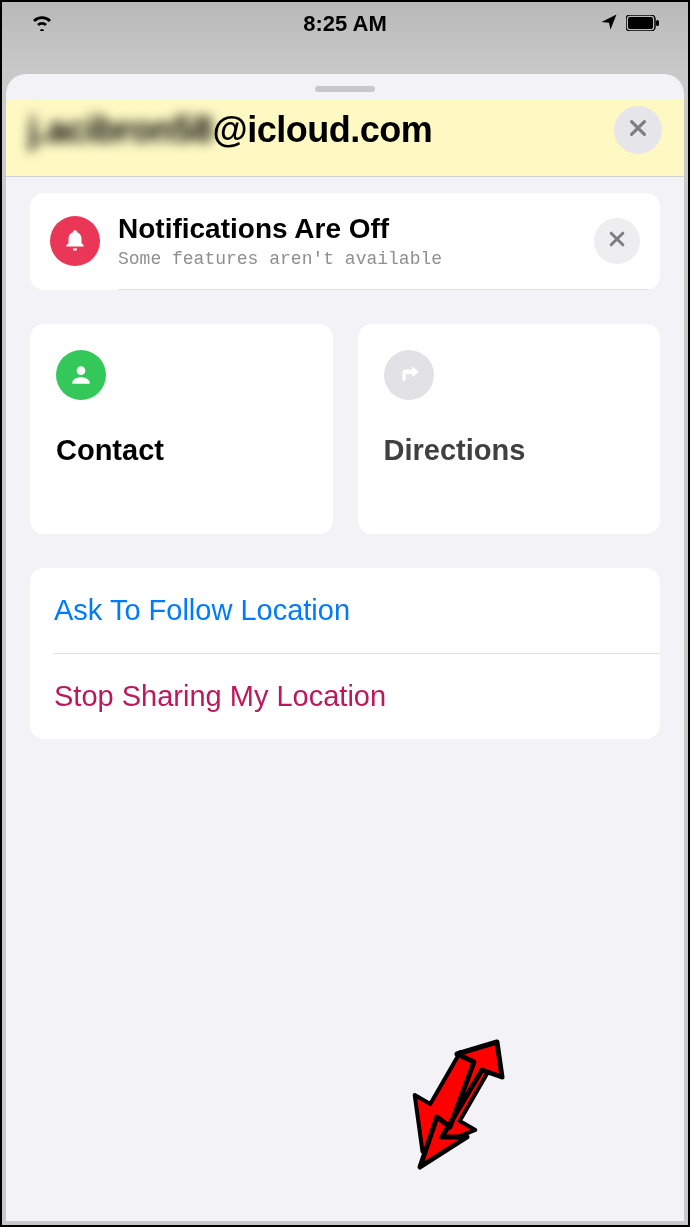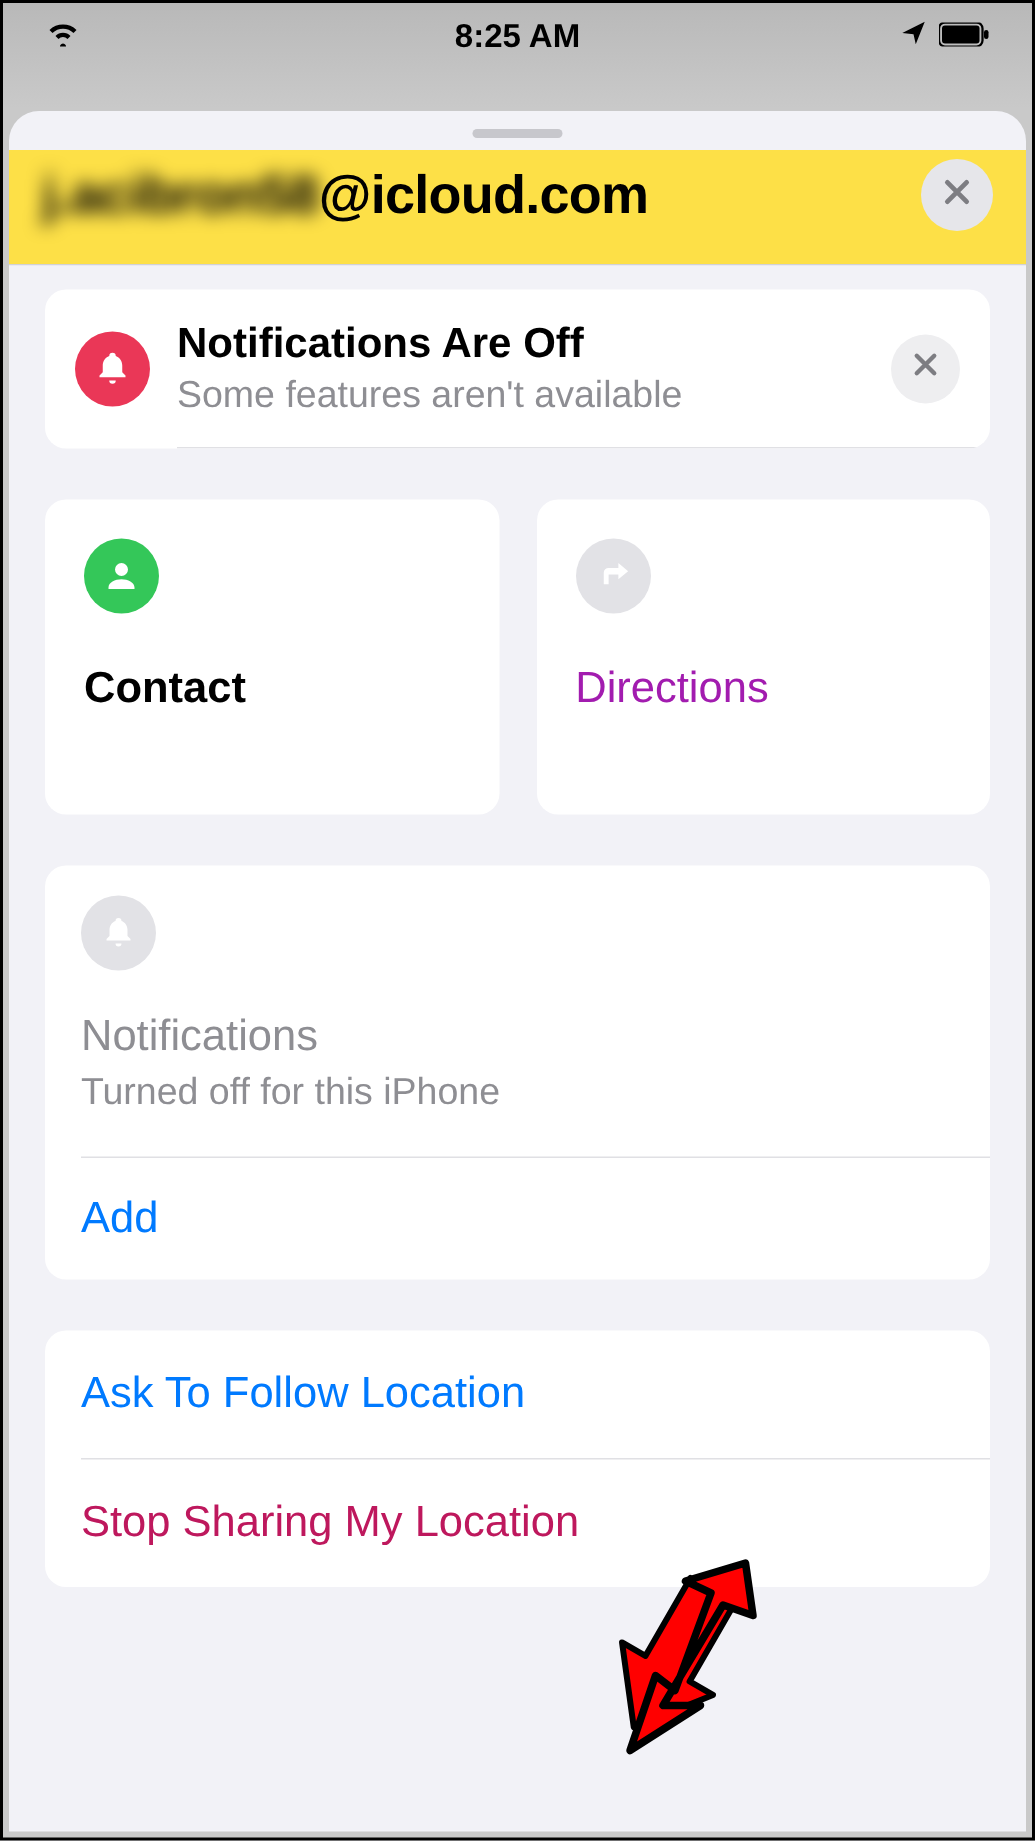--- a/index.html
+++ b/index.html
@@ -6,52 +6,52 @@
     html, body { width: 690px; height: 1227px; }
     body { background: linear-gradient(to bottom, #b8b8b8 0%, #c9c9c9 72px); position: relative; border: 2px solid #000; }
 
     .status-bar { height: 44px; display: flex; justify-content: space-between; align-items: center; padding: 0 28px; color: #000; font-size: 22px; font-weight: 600; background: transparent; }
     .status-left, .status-right { display: flex; align-items: center; gap: 8px; }
     .status-center { position: absolute; left: 50%; transform: translateX(-50%); }
 
     .sheet { position: absolute; top: 72px; left: 4px; right: 4px; bottom: 4px; background: #f2f2f7; border-radius: 20px 20px 0 0; overflow: hidden; }
     .grabber { width: 60px; height: 6px; background: #c7c7cc; border-radius: 3px; margin: 12px auto 8px; }
 
-    .sheet-header { display: flex; align-items: center; justify-content: space-between; padding: 6px 22px 22px 22px; background: #fde047; }
+    .sheet-header { display: flex; align-items: center; justify-content: space-between; padding: 6px 22px 22px 22px; background: #fef9c3; }
     .sheet-title { font-size: 36px; font-weight: 700; color: #000; letter-spacing: -0.5px; }
     .blurred { filter: blur(6px); display: inline-block; }
     .close-btn { width: 48px; height: 48px; border-radius: 24px; background: #e6e6ea; display: flex; align-items: center; justify-content: center; flex-shrink: 0; }
     .close-btn svg { width: 22px; height: 22px; }
 
     .divider-header { height: 1px; background: #d1d1d6; }
 
     .content { padding: 16px 24px; background: #f2f2f7; }
 
     .card { background: #fff; border-radius: 14px; overflow: hidden; }
 
     .notif-card { margin-bottom: 34px; }
     .notif-row { display: flex; align-items: center; padding: 20px; gap: 18px; }
     .bell-circle { width: 50px; height: 50px; border-radius: 25px; background: #ea3757; display: flex; align-items: center; justify-content: center; flex-shrink: 0; }
     .bell-circle svg { width: 26px; height: 26px; fill: #fff; }
     .notif-text { flex: 1; }
     .notif-title { font-size: 28px; font-weight: 600; color: #000; margin-bottom: 4px; }
-    .notif-sub { font-size: 25px; color: #8e8e93; }
+    .notif-sub { font-size: 18px; color: #8e8e93; font-family: Liberation Mono, monospace; }
     .notif-close { width: 46px; height: 46px; border-radius: 23px; background: #eeeef0; display: flex; align-items: center; justify-content: center; flex-shrink: 0; }
     .notif-close svg { width: 20px; height: 20px; }
     .notif-divider { height: 1px; background: #e0e0e4; margin-left: 88px; }
     .goto-settings { padding: 20px 20px 20px 88px; font-size: 29px; color: #007aff; font-weight: 400; }
 
     .grid2 { display: grid; grid-template-columns: 1fr 1fr; gap: 25px; margin-bottom: 34px; }
     .tile { background: #fff; border-radius: 14px; padding: 26px 26px 48px 26px; height: 210px; }
     .tile-icon { width: 50px; height: 50px; border-radius: 25px; display: flex; align-items: center; justify-content: center; margin-bottom: 34px; }
     .tile-icon.green { background: #34c759; }
     .tile-icon.gray { background: #e2e2e6; }
     .tile-icon svg { width: 26px; height: 26px; fill: #fff; }
     .tile-label { font-size: 29px; font-weight: 600; }
-    .tile-label.disabled { color: #a21caf; font-weight: 400; }
+    .tile-label.disabled { color: #404040; font-weight: 700; }
 
     .section-card { margin-bottom: 34px; }
     .sect-body { padding: 20px 24px 28px 24px; }
     .sect-icon { width: 50px; height: 50px; border-radius: 25px; background: #e2e2e6; display: flex; align-items: center; justify-content: center; margin-bottom: 28px; }
     .sect-icon svg { width: 24px; height: 24px; fill: #fff; }
     .sect-title { font-size: 29px; color: #8e8e93; margin-bottom: 6px; }
     .sect-sub { font-size: 25px; color: #8e8e93; }
     .sect-divider { height: 1px; background: #e0e0e4; margin: 0 0 0 24px; }
     .sect-link-row { padding: 24px; font-size: 29px; color: #007aff; }
 
@@ -143,33 +143,20 @@
       <div class="tile">
         <div class="tile-icon gray">
           <svg viewBox="0 0 24 24">
               <path d="M9 7h6v-3l6 5-6 5v-3H9v6H6V10a3 3 0 0 1 3-3z" fill="#fff"></path>
             </svg>
         </div>
         <div class="tile-label disabled">Directions</div>
       </div>
     </div>
 
-    <div class="card section-card">
-      <div class="sect-body">
-        <div class="sect-icon">
-          <svg viewBox="0 0 24 24">
-              <path d="M12 2a2 2 0 0 1 2 2c2.5.9 4 3.2 4 6v4l2 2v1H4v-1l2-2v-4c0-2.8 1.5-5.1 4-6a2 2 0 0 1 2-2zM10 19h4a2 2 0 0 1-4 0z"></path>
-            </svg>
-        </div>
-        <div class="sect-title">Notifications</div>
-        <div class="sect-sub">Turned off for this iPhone</div>
-      </div>
-      <div class="sect-divider"></div>
-      <div class="sect-link-row">Add</div>
-    </div>
 
     <div class="card list-card">
       <div class="list-row">Ask To Follow Location</div>
       <div class="list-divider"></div>
       <div class="list-row red">Stop Sharing My Location</div>
     </div>
 
   </div>
 </div>
 

